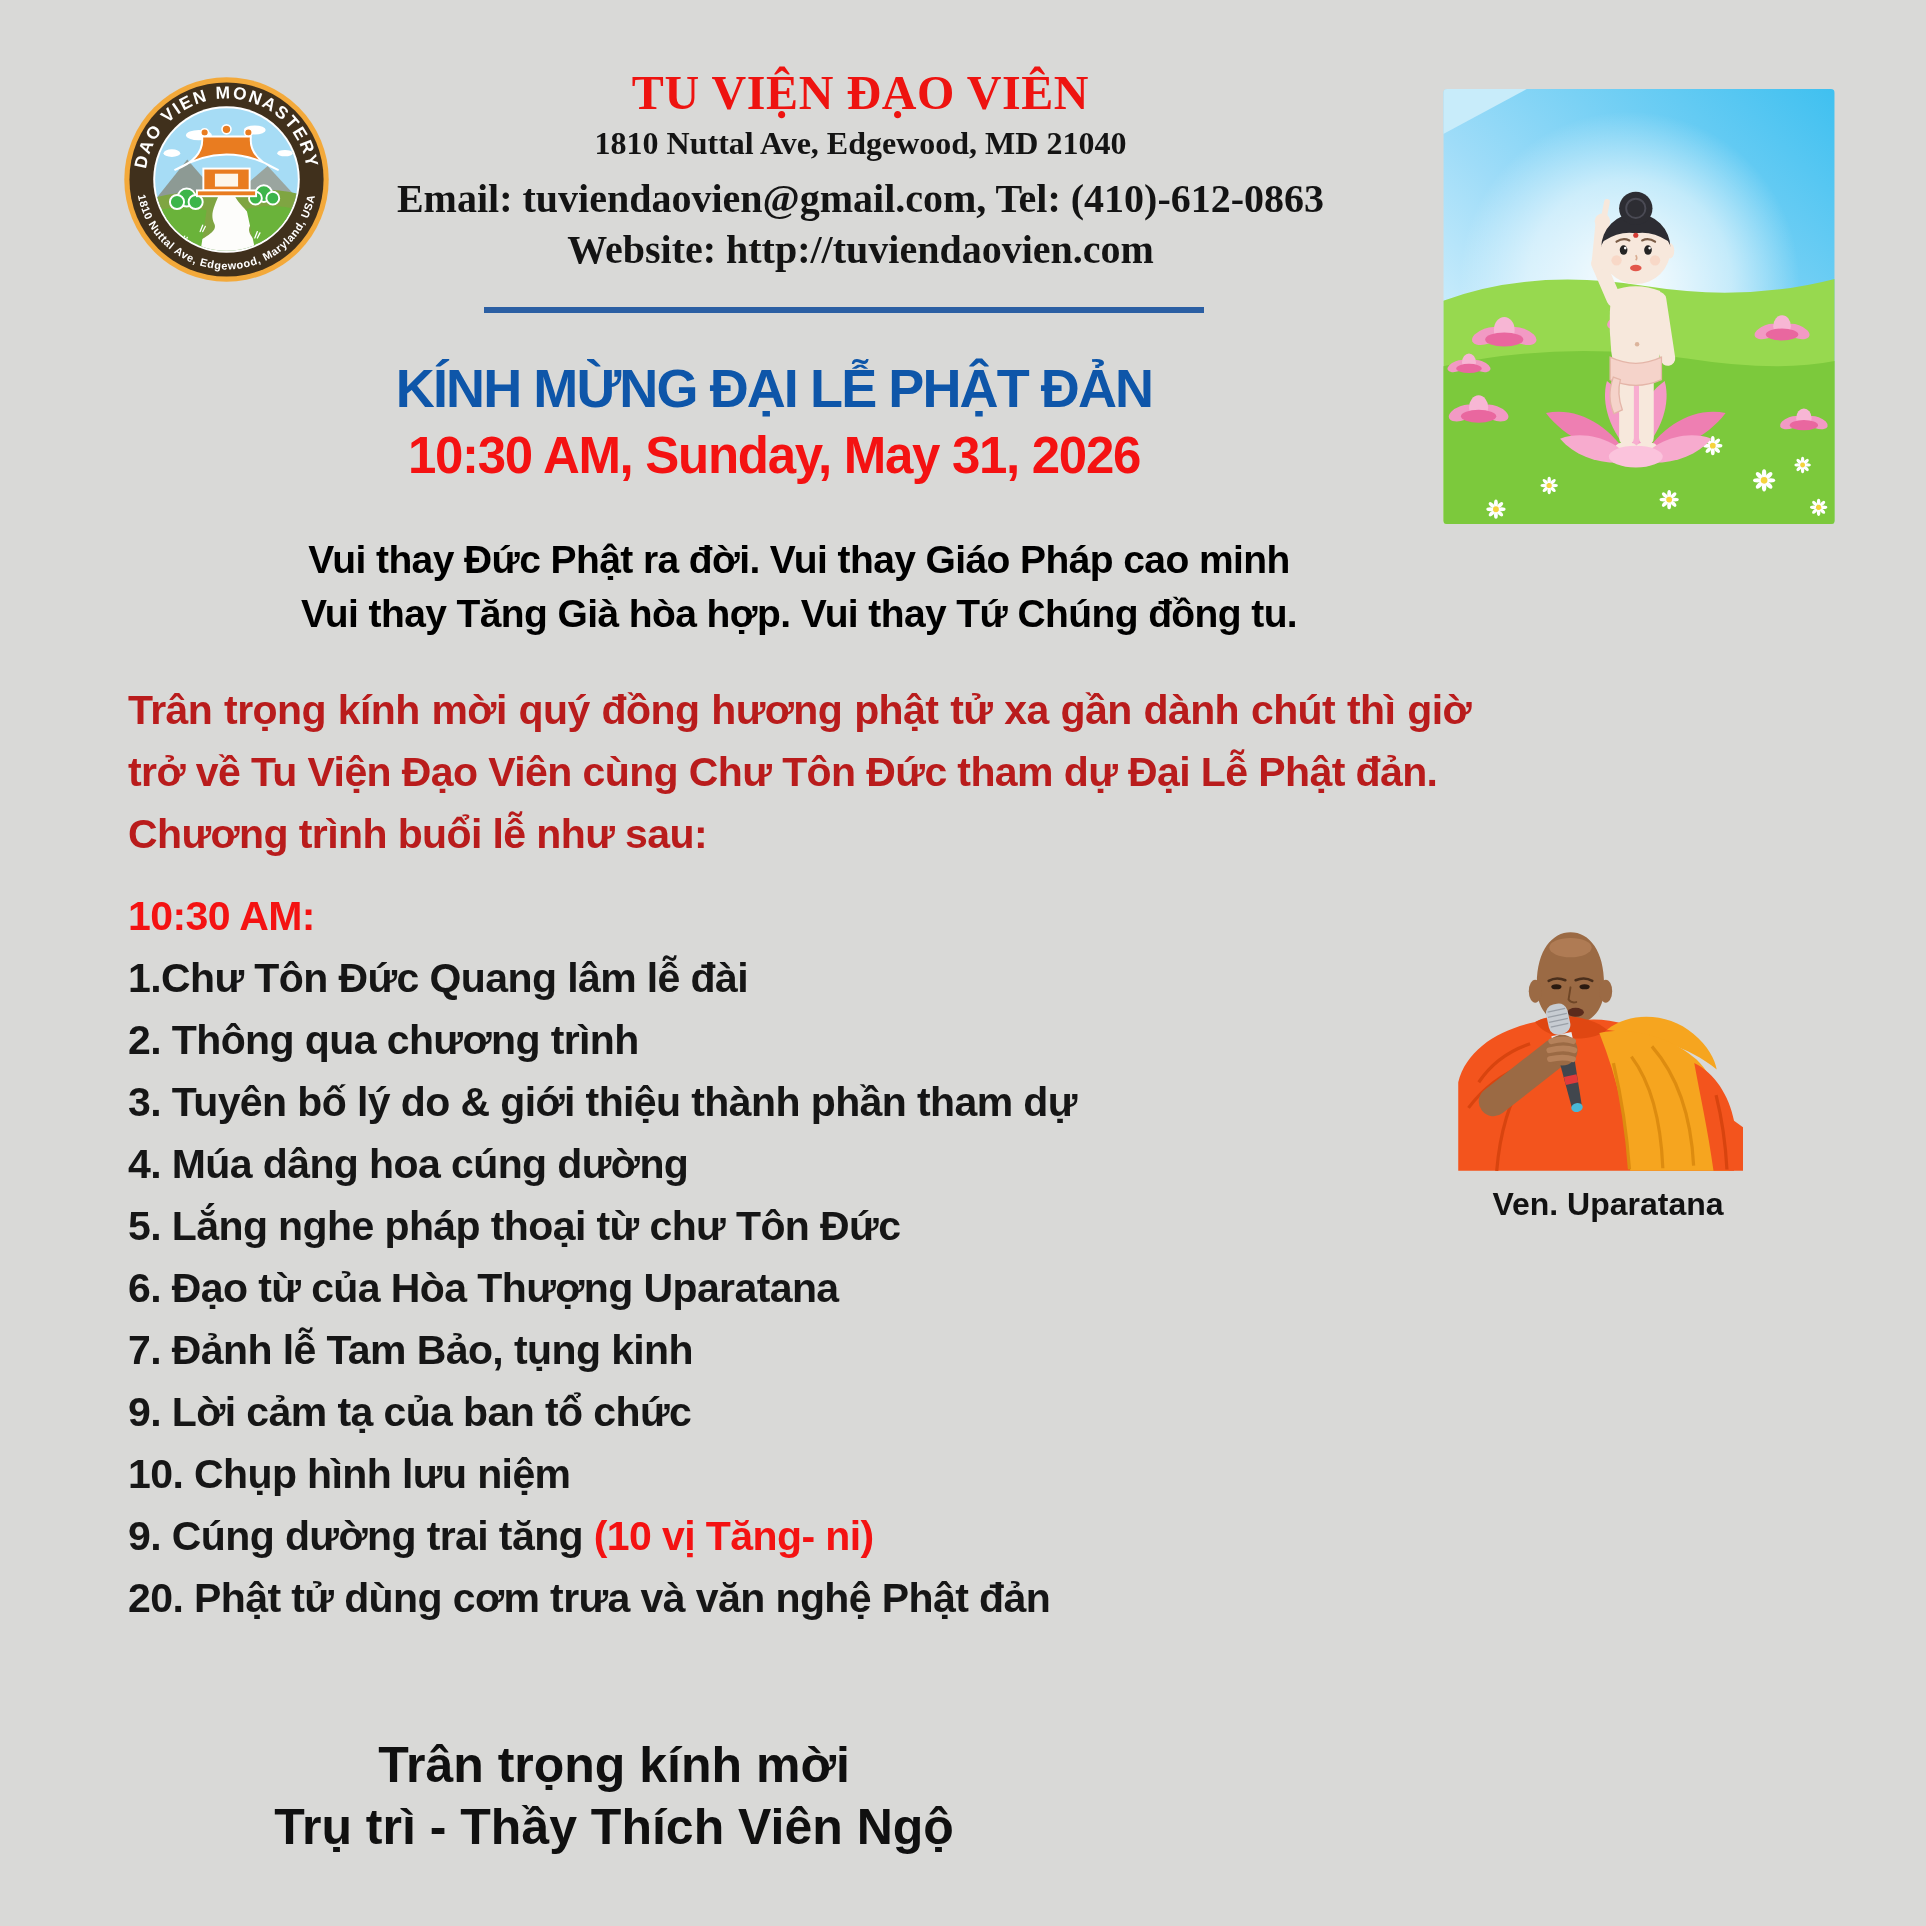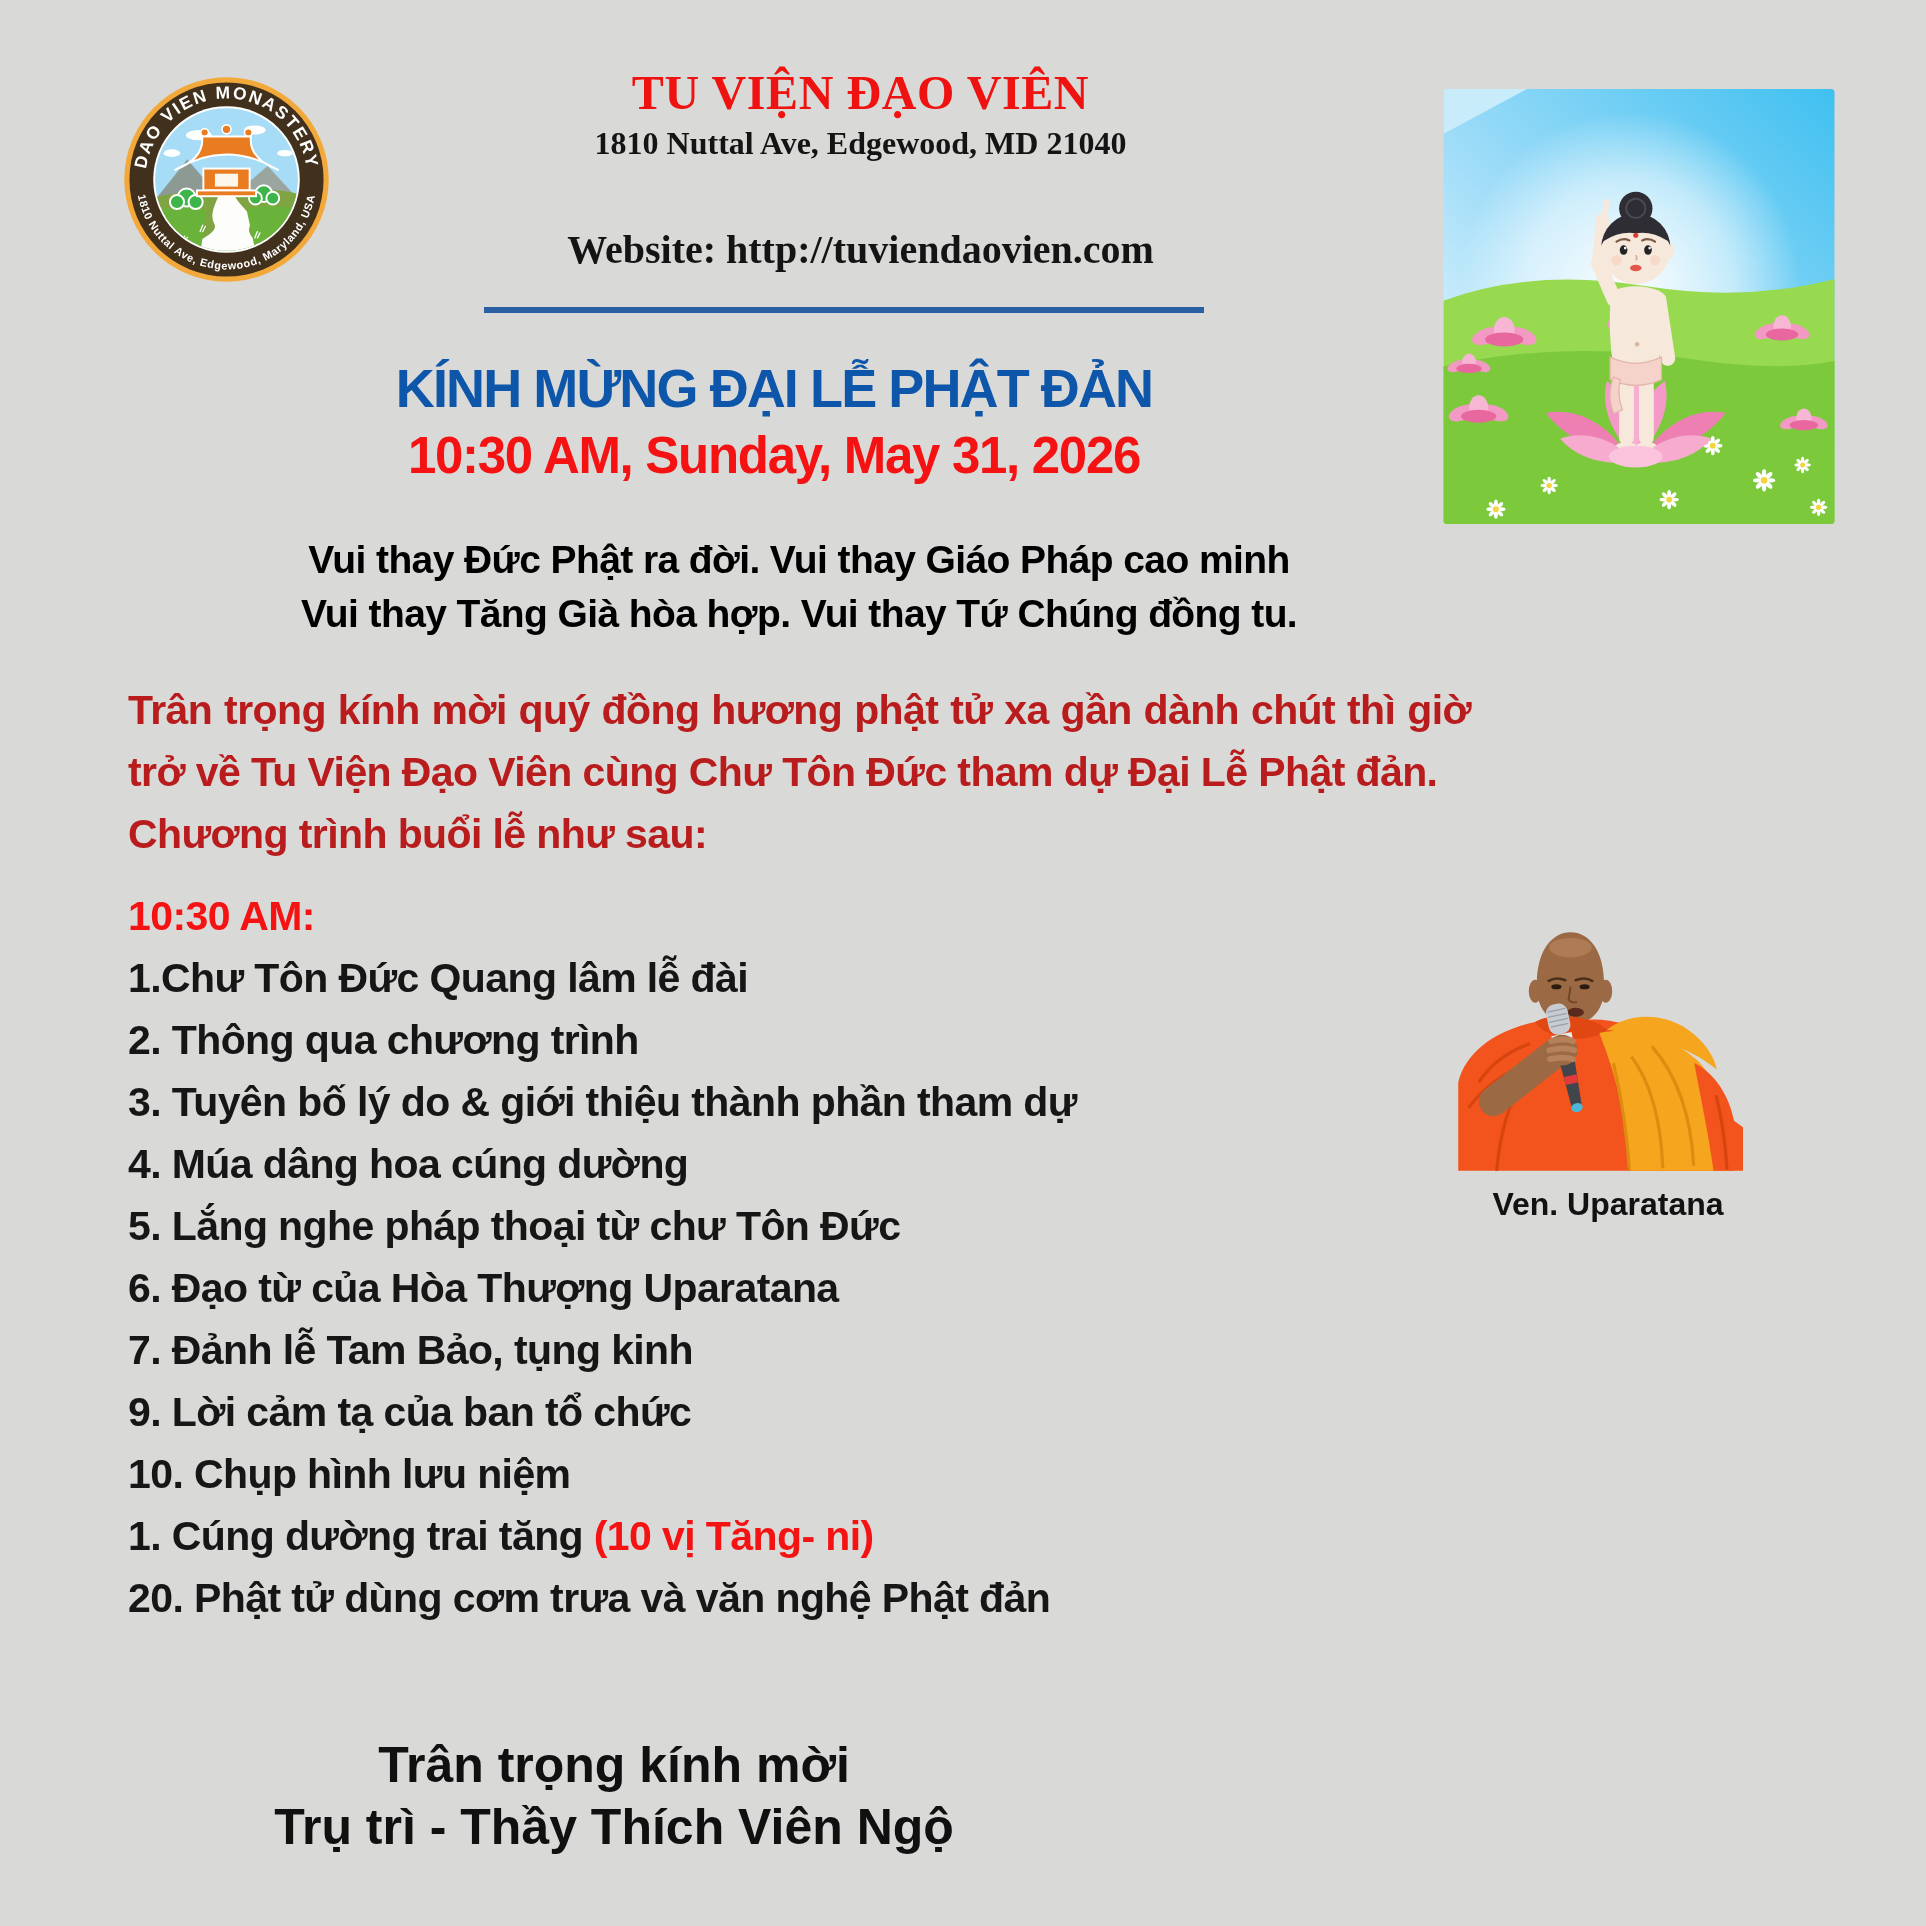--- a/index.html
+++ b/index.html
@@ -104,20 +104,21 @@
         <textPath href="#arcTop" startOffset="50%" text-anchor="middle">DAO VIEN MONASTERY</textPath>
       </text>
       <text fill="#ffffff" font-size="17" font-weight="bold" letter-spacing="1" font-family="Liberation Sans, sans-serif">
         <textPath href="#arcBottom" startOffset="50%" text-anchor="middle">1810 Nuttal Ave, Edgewood, Maryland, USA</textPath>
       </text>
     </svg>
   </div>
 
   <div class="abs center serif bold hdr-title">TU VIỆN ĐẠO VIÊN</div>
   <div class="abs center serif bold hdr-address">1810 Nuttal Ave, Edgewood, MD 21040</div>
+  <div class="abs center serif bold hdr-contact">Email: tuviendaovien@gmail.com, Tel: (410)-612-0863</div>
   <div class="abs center serif bold hdr-website">Website: http://tuviendaovien.com</div>
   <div class="abs hdr-divider"></div>
 
   <div class="abs center bold event-title">KÍNH MỪNG ĐẠI LỄ PHẬT ĐẢN</div>
   <div class="abs center bold event-date">10:30 AM, Sunday, May 31, 2026</div>
   <div class="abs center bold verse">
     <div>Vui thay Đức Phật ra đời. Vui thay Giáo Pháp cao minh</div>
     <div>Vui thay Tăng Già hòa hợp. Vui thay Tứ Chúng đồng tu.</div>
   </div>
 
@@ -131,21 +132,21 @@
     <div class="time-red">10:30 AM:</div>
     <div><span>1.Chư Tôn Đức Quang lâm lễ đài</span><span class="note-red"></span></div>
     <div><span>2. Thông qua chương trình</span><span class="note-red"></span></div>
     <div><span>3. Tuyên bố lý do &amp; giới thiệu thành phần tham dự</span><span class="note-red"></span></div>
     <div><span>4. Múa dâng hoa cúng dường</span><span class="note-red"></span></div>
     <div><span>5. Lắng nghe pháp thoại từ chư Tôn Đức</span><span class="note-red"></span></div>
     <div><span>6. Đạo từ của Hòa Thượng Uparatana</span><span class="note-red"></span></div>
     <div><span>7. Đảnh lễ Tam Bảo, tụng kinh</span><span class="note-red"></span></div>
     <div><span>9. Lời cảm tạ của ban tổ chức</span><span class="note-red"></span></div>
     <div><span>10. Chụp hình lưu niệm</span><span class="note-red"></span></div>
-    <div><span>1. Cúng dường trai tăng </span><span class="note-red">(10 vị Tăng- ni)</span></div>
+    <div><span>9. Cúng dường trai tăng </span><span class="note-red">(10 vị Tăng- ni)</span></div>
     <div><span>20. Phật tử dùng cơm trưa và văn nghệ Phật đản</span><span class="note-red"></span></div>
   </div>
 
   <div class="abs center bold closing">
     <div>Trân trọng kính mời</div>
     <div>Trụ trì - Thầy Thích Viên Ngộ</div>
   </div>
 
   <div class="abs baby-img">
     <svg viewBox="0 0 610 678" width="392" height="435">

